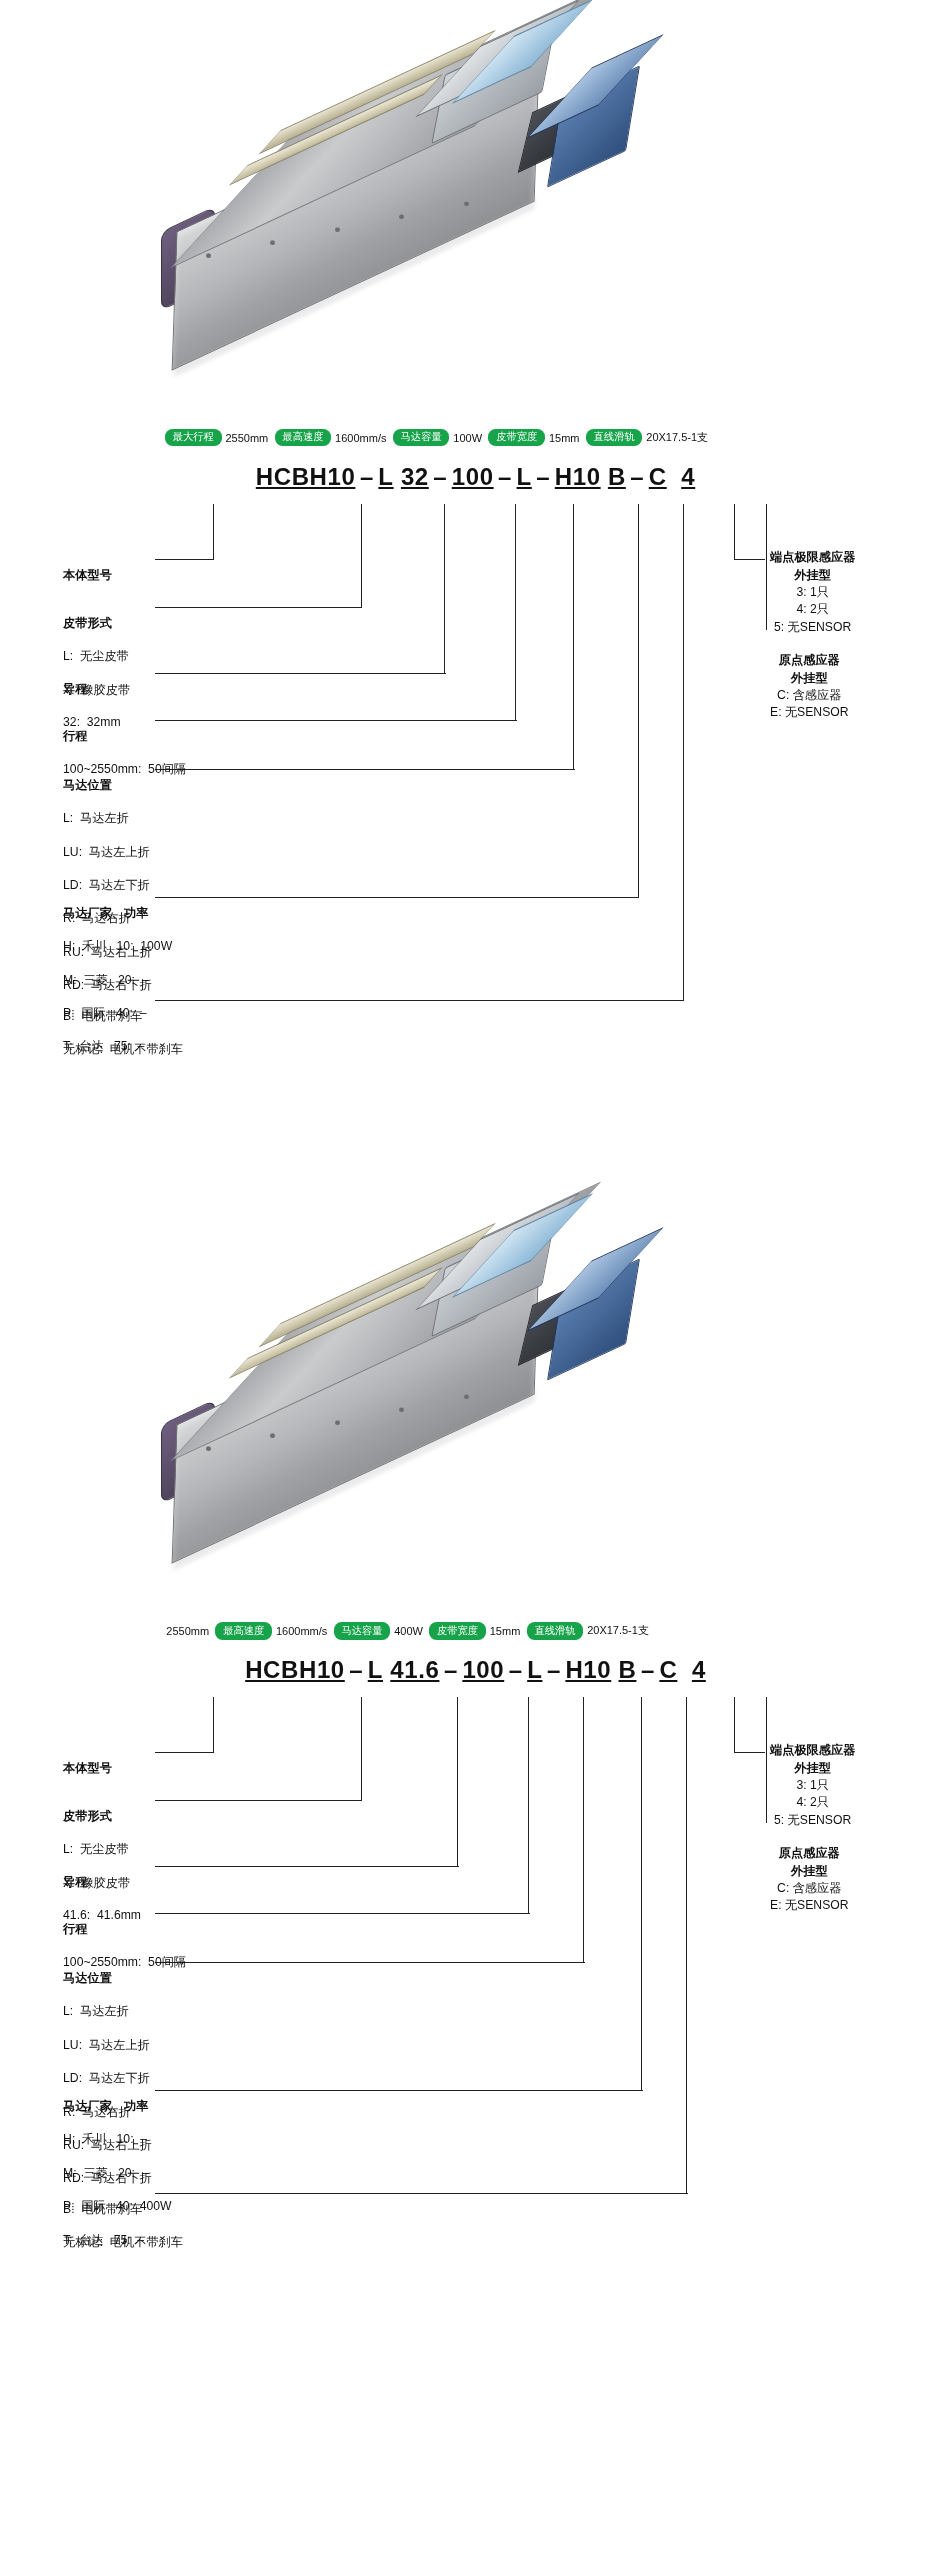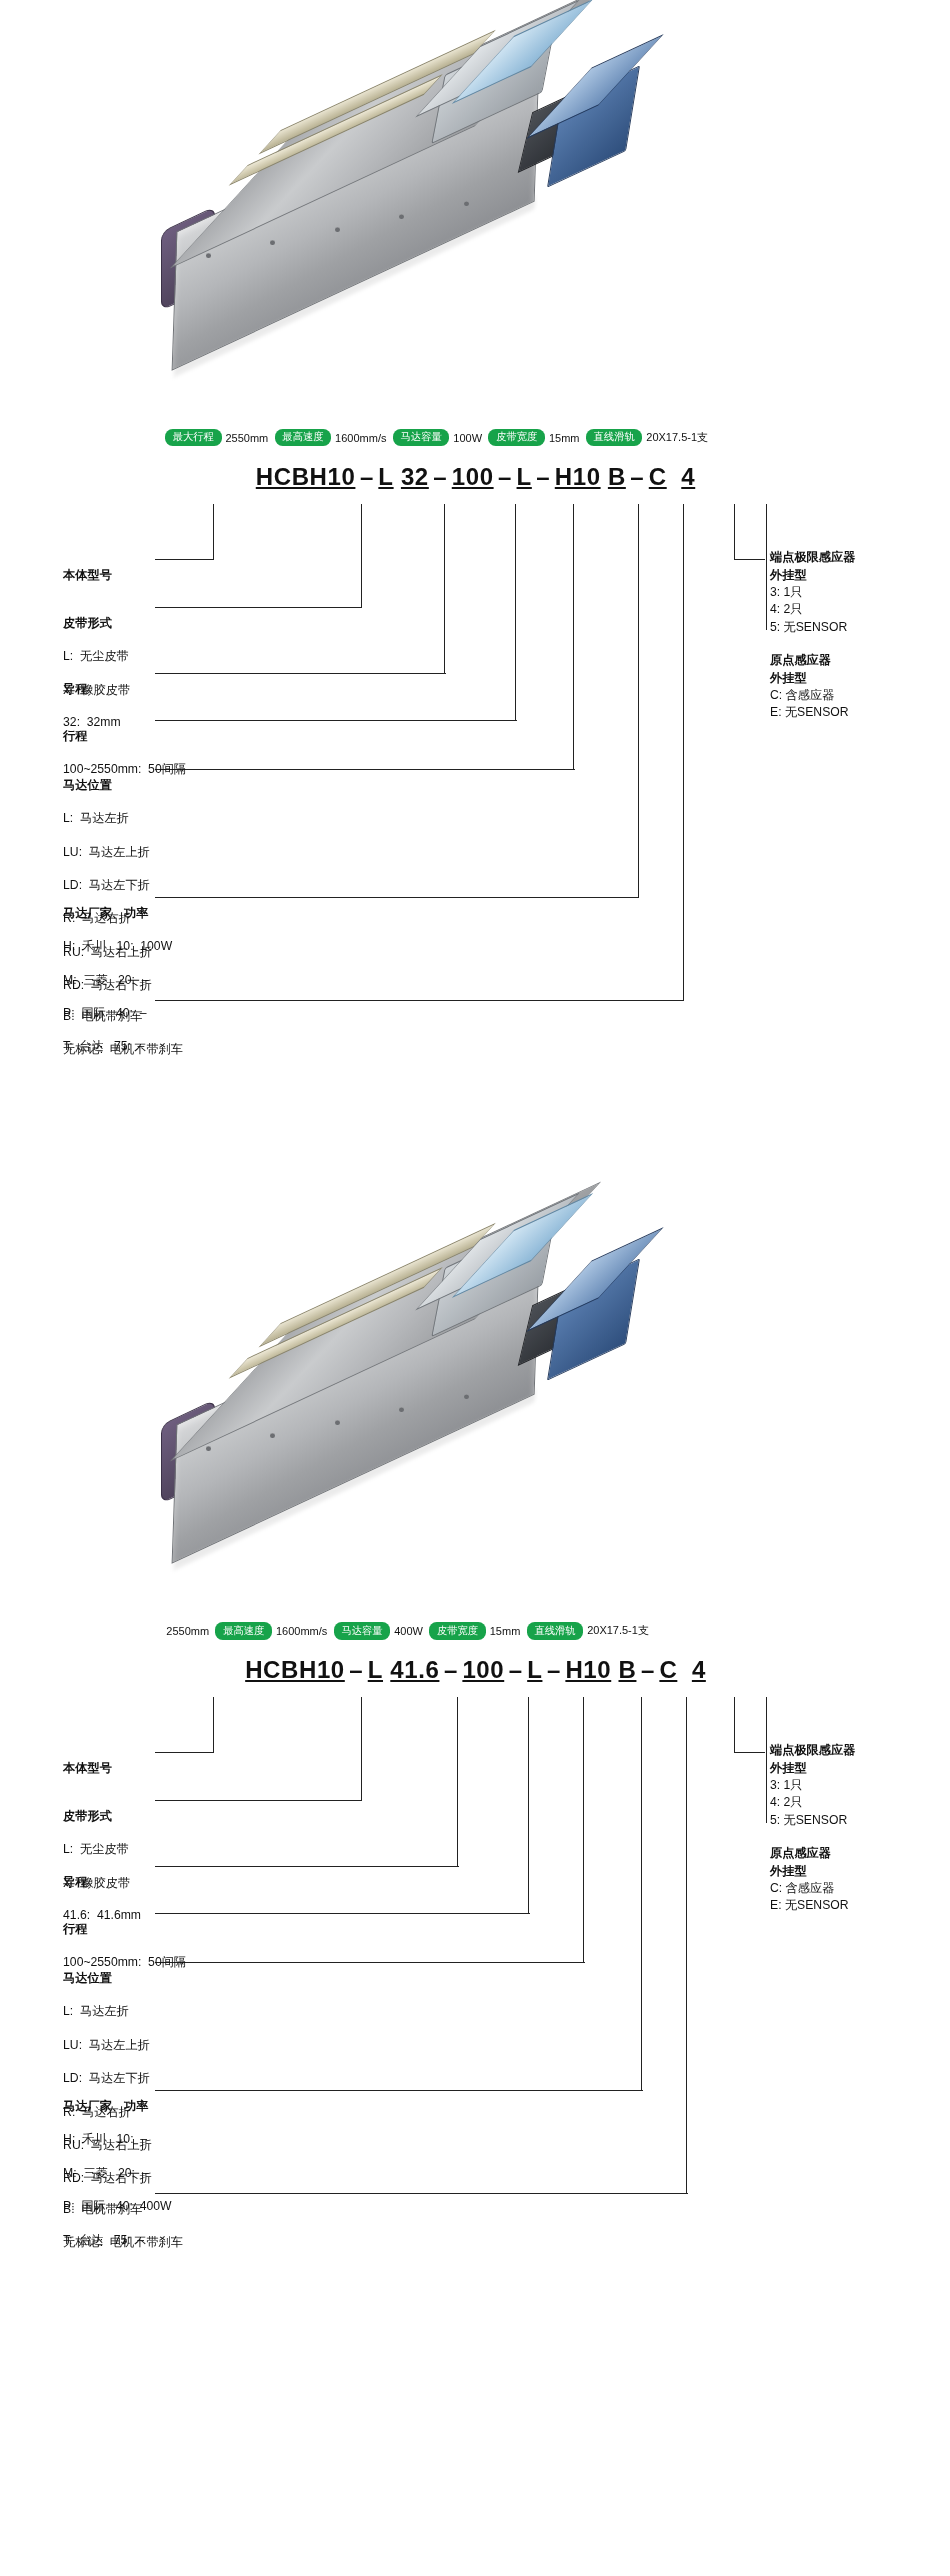--- a/index.html
+++ b/index.html
@@ -234,21 +234,21 @@
   }
   .lbl {
     position: absolute;
     font-size: 12.2px;
     line-height: 16.7px;
     white-space: pre;
   }
   .lbl .t { font-weight: bold; }
   .lbl .sub { font-weight: normal; }
 
-  .right-block { position: absolute; font-size: 12.2px; line-height: 17.4px; }
+  .right-block { position: absolute; font-size: 12.2px; line-height: 17.4px; text-align: center; }
   .right-block .t { font-weight: bold; display:block; }
 </style>
 </head>
 <body>
 
 <div class="page">
 
   <div class="section">
 
     <div class="illus">

